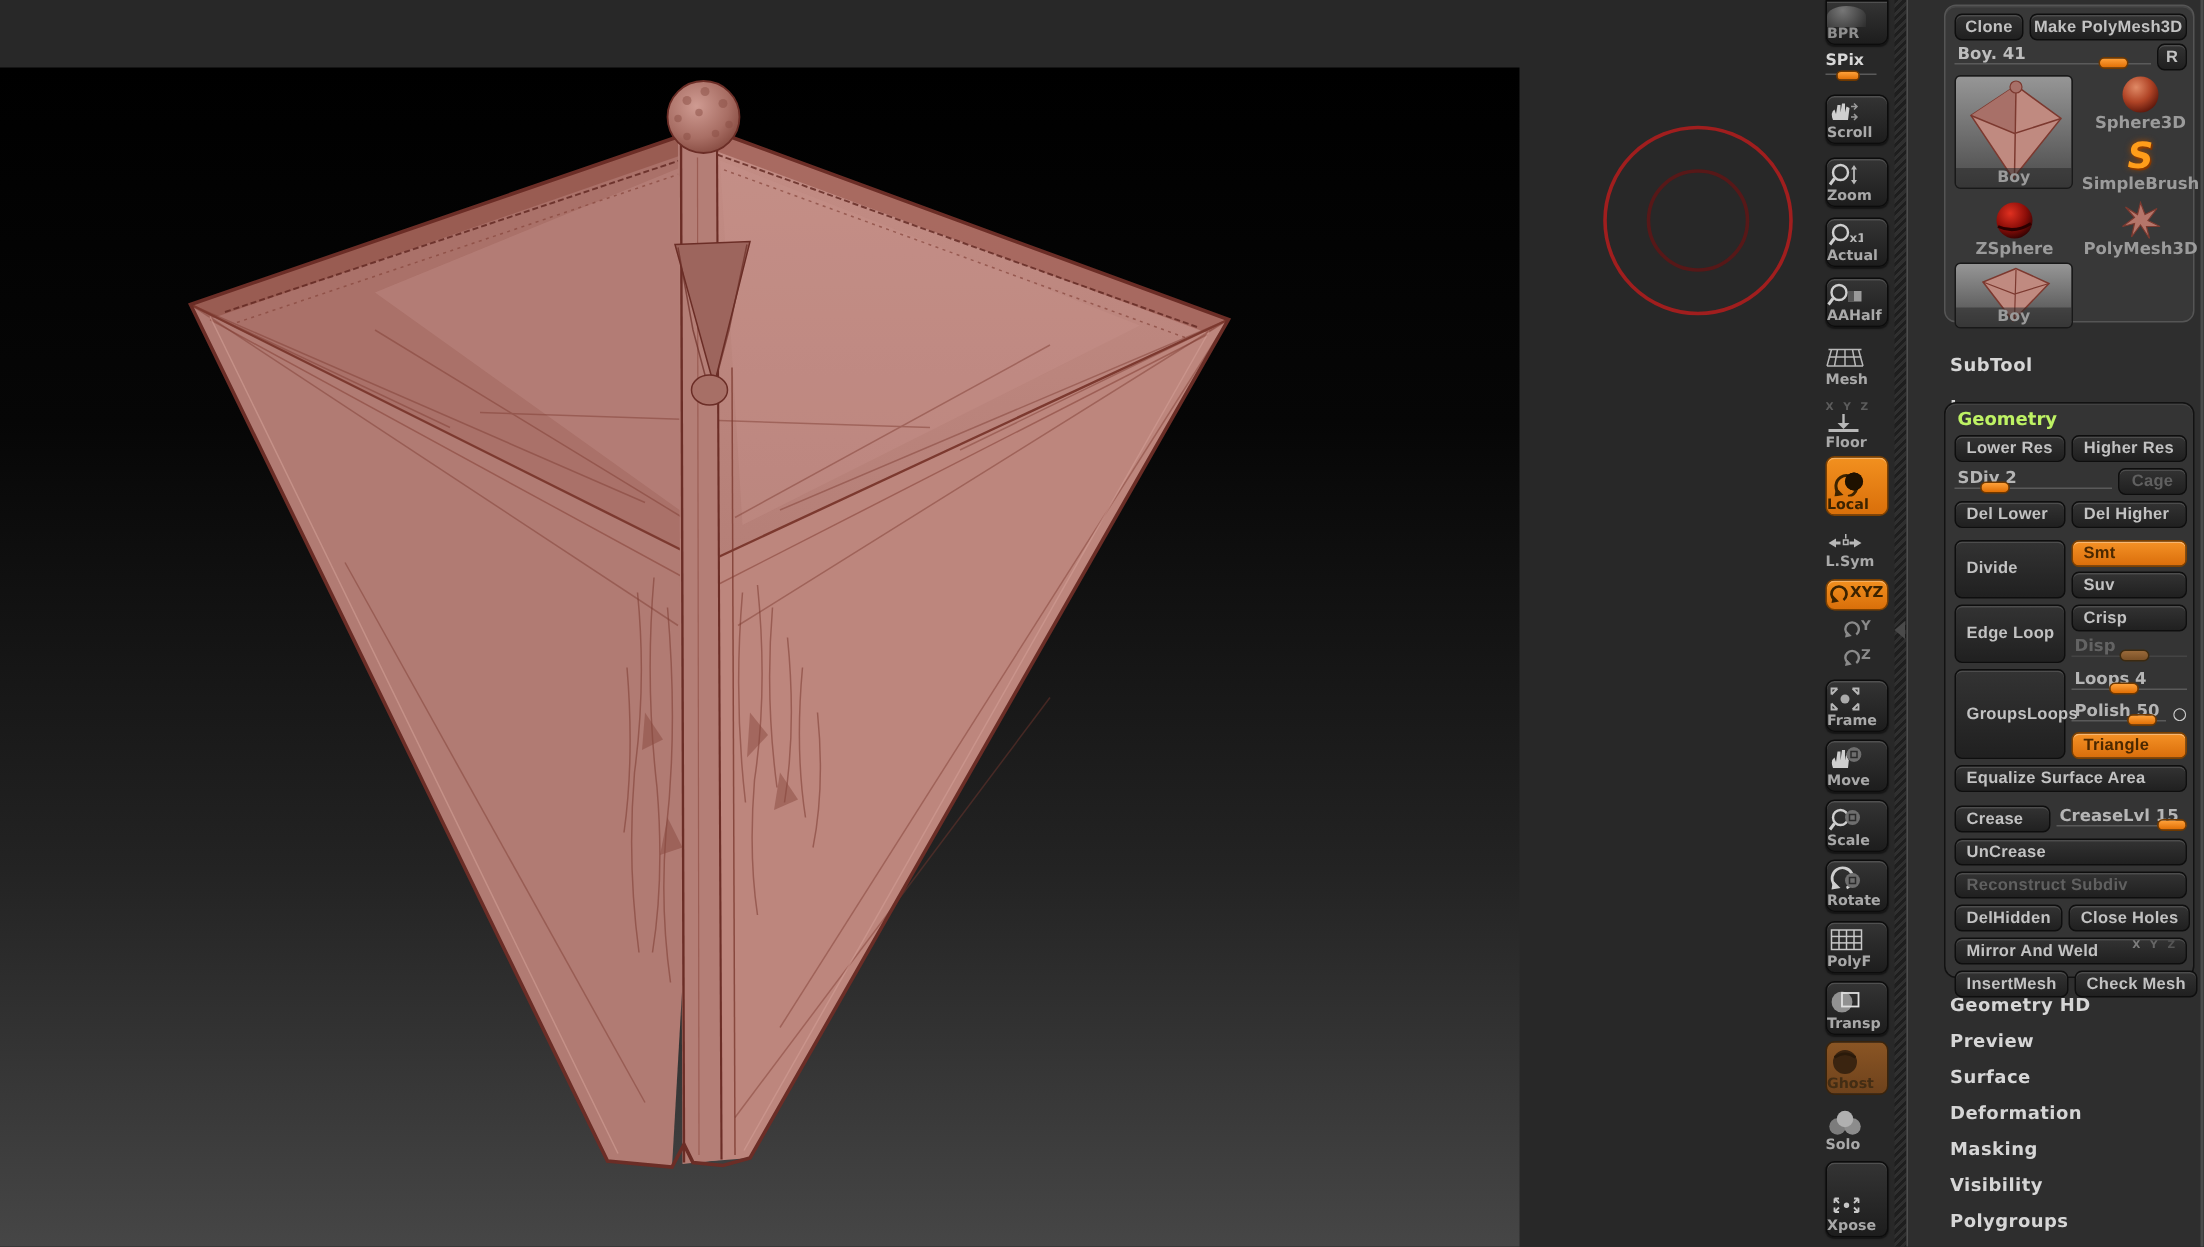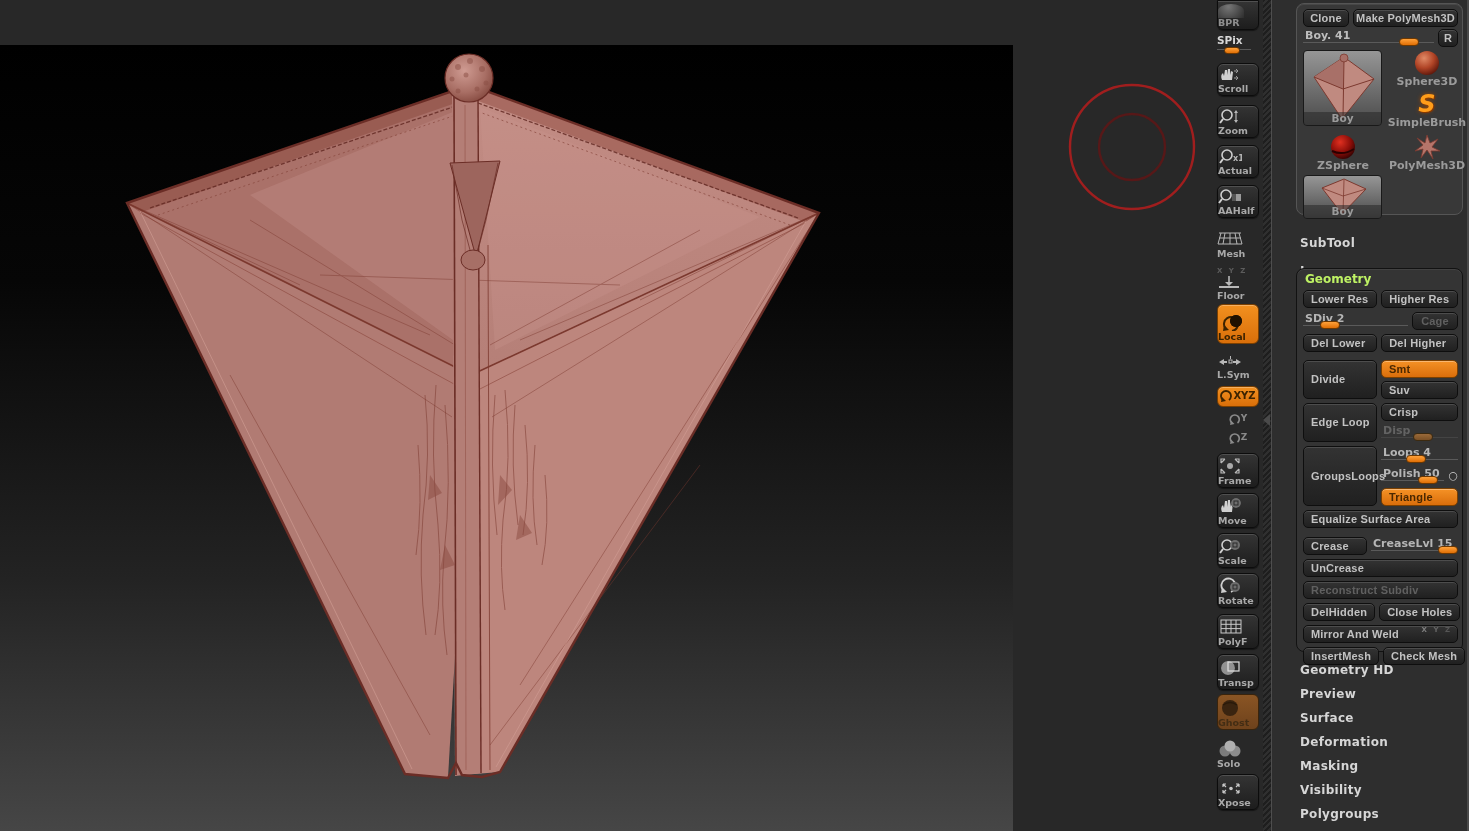--- a/index.html
+++ b/index.html
@@ -382,21 +382,21 @@
 
   <div class="shelf-btn flat" style="height:34px;margin-top:6px">
     <svg class="icon-box" width="26" height="18">
       <circle cx="8" cy="11" r="5.5" fill="#7c7c7c"></circle>
       <circle cx="18" cy="11" r="5.5" fill="#8c8c8c"></circle>
       <circle cx="13" cy="6" r="5.5" fill="#b0b0b0"></circle>
     </svg>
     <span class="shelf-label">Solo</span>
   </div>
 
-  <div class="shelf-btn raised" style="height:36px;margin-top:4px">
+  <div class="shelf-btn raised" style="height:51px;margin-top:4px">
     <svg class="icon-box" width="26" height="19">
       <g stroke="#c8c8c8" stroke-width="1.2" fill="#c8c8c8">
         <path d="M5,5 l3,3 M5,5 h3 M5,5 v3"></path>
           <path d="M21,5 l-3,3 M21,5 h-3 M21,5 v3"></path>
         <path d="M5,14 l3,-3 M5,14 h3 M5,14 v-3"></path>
           <path d="M21,14 l-3,-3 M21,14 h-3 M21,14 v-3"></path>
         <circle cx="13" cy="9.5" r="1.2"></circle>
       </g>
     </svg>
     <span class="shelf-label">Xpose</span>

